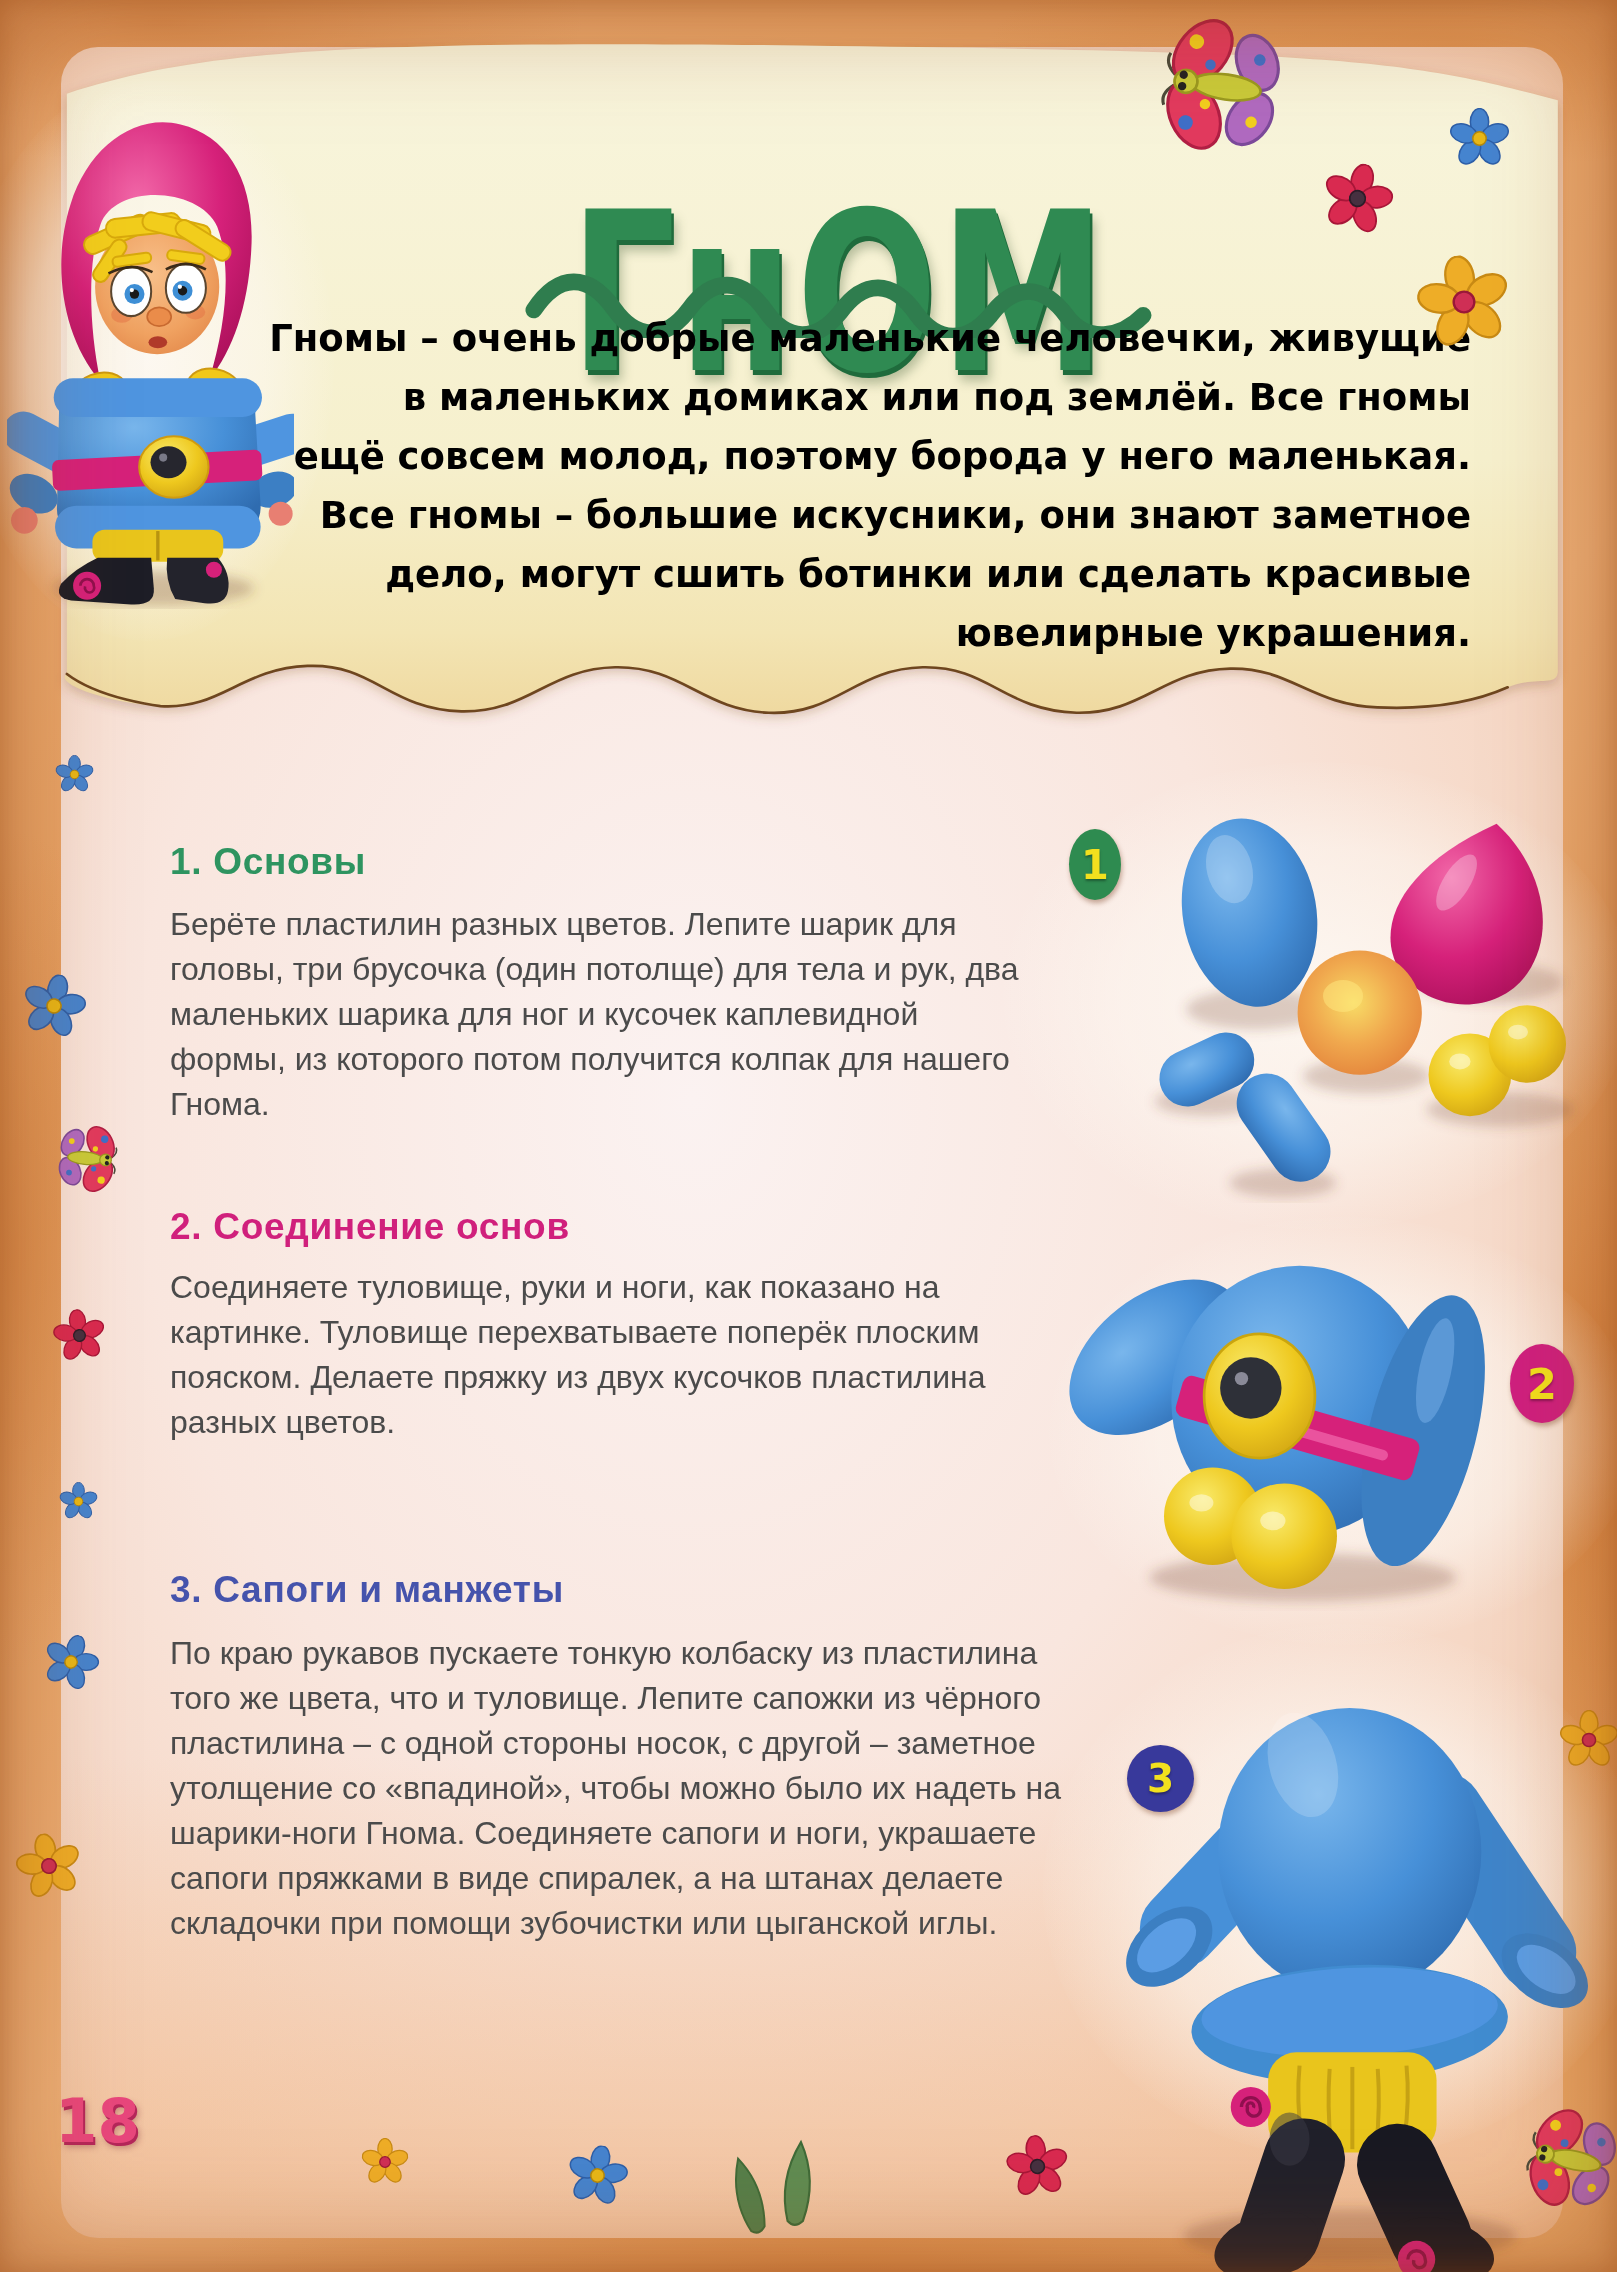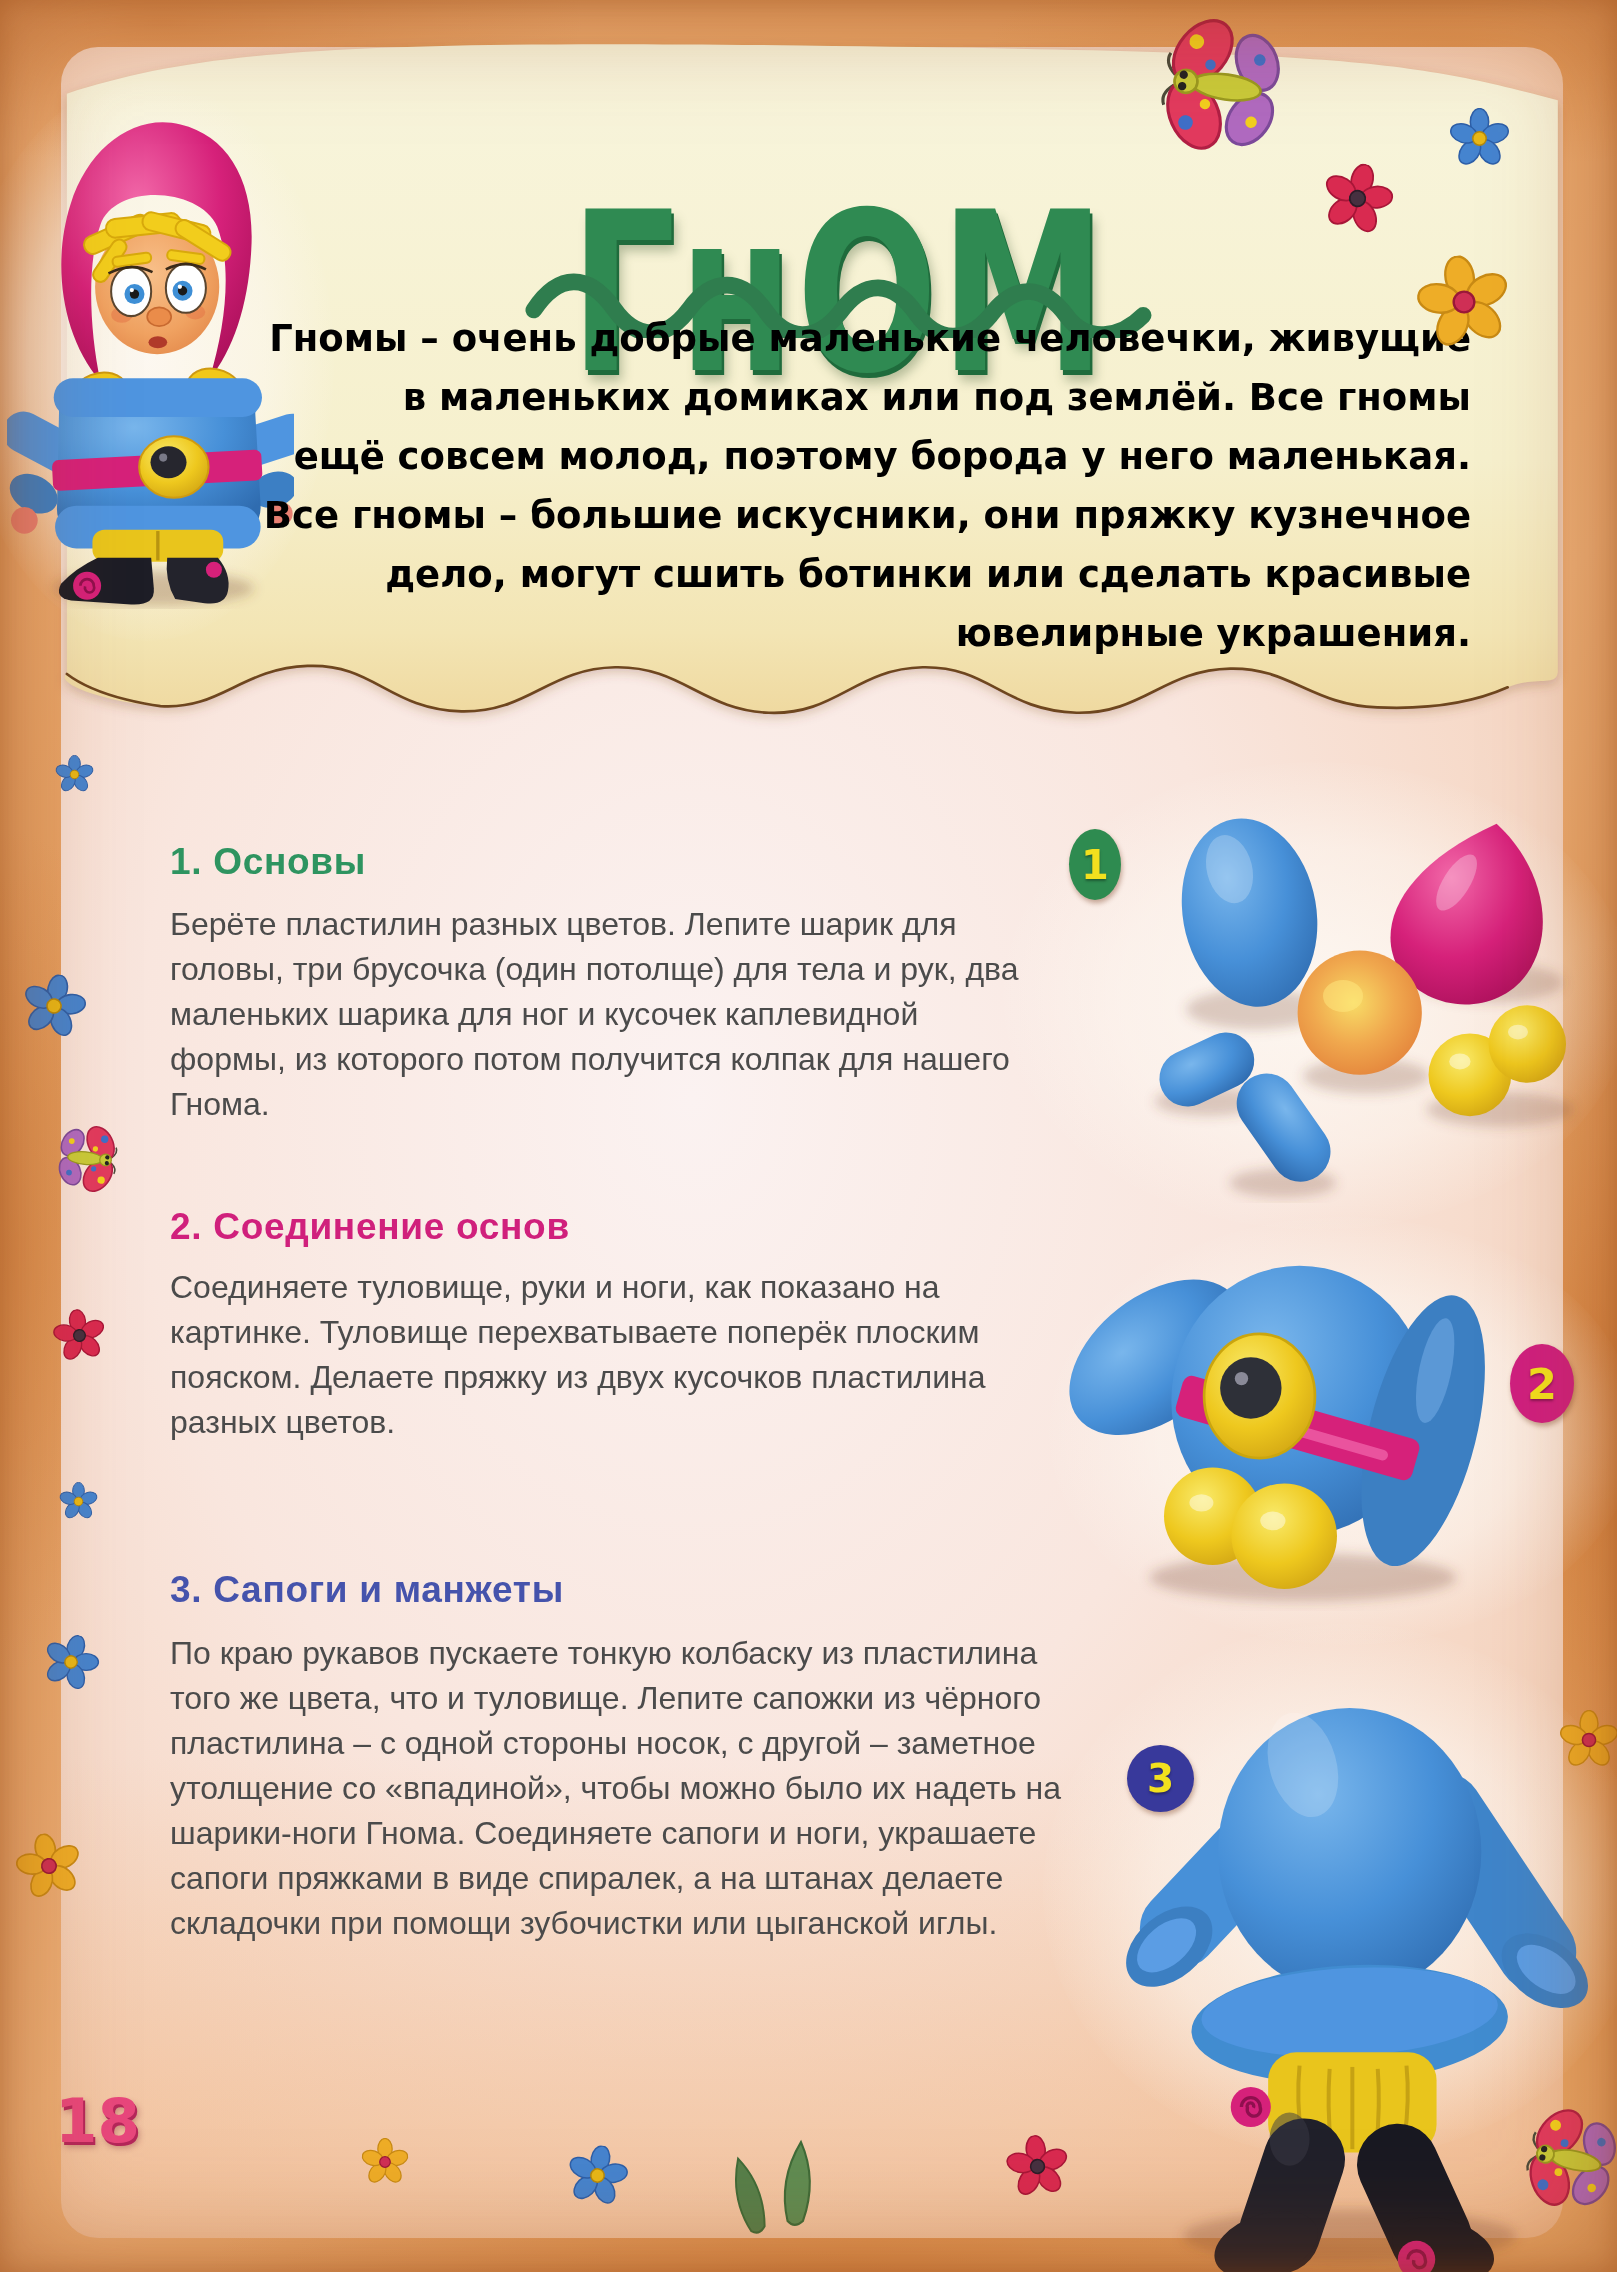--- a/index.html
+++ b/index.html
@@ -149,21 +149,21 @@
 
   <h1 class="title">ГнОМ</h1>
   <svg class="wave-svg" width="635" height="80" viewBox="0 0 950 120">
     <path d="M 18,78 C 55,22 100,22 138,76 C 172,124 215,124 250,78 C 286,28 330,28 366,80 C 398,126 442,126 477,82 C 513,32 556,32 592,84 C 624,128 668,128 703,86 C 739,38 782,38 818,88 C 848,128 898,120 932,86" fill="none" stroke="#2f7d4e" stroke-width="25" stroke-linecap="round"></path>
   </svg>
 
   <div class="intro">
     <div>Гномы – очень добрые маленькие человечки, живущие</div>
     <div>в маленьких домиках или под землёй. Все гномы</div>
     <div>ещё совсем молод, поэтому борода у него маленькая.</div>
-    <div>Все гномы – большие искусники, они пряжку кузнечное</div>
+    <div>Все гномы – большие искусники, они знают заметное</div>
     <div>дело, могут сшить ботинки или сделать красивые</div>
     <div>ювелирные украшения.</div>
   </div>
 
   <div class="halo" style="left:-40px;top:80px;width:374px;height:561px"></div>
   <svg class="photo" style="left:6.7px;top:94px" width="287" height="515" viewBox="0 0 430 770">
     <ellipse cx="220" cy="740" rx="150" ry="26" fill="rgba(120,70,40,.3)" filter="url(#soft)"></ellipse>
 
     <path d="M 140,430 C 80,360 68,250 95,165 C 122,78 192,28 260,45 C 332,62 372,132 366,232 C 362,312 340,382 303,427 C 330,340 336,253 315,198 C 288,138 162,133 140,195 C 120,252 123,350 140,430 Z" fill="url(#gPink)"></path>
 

